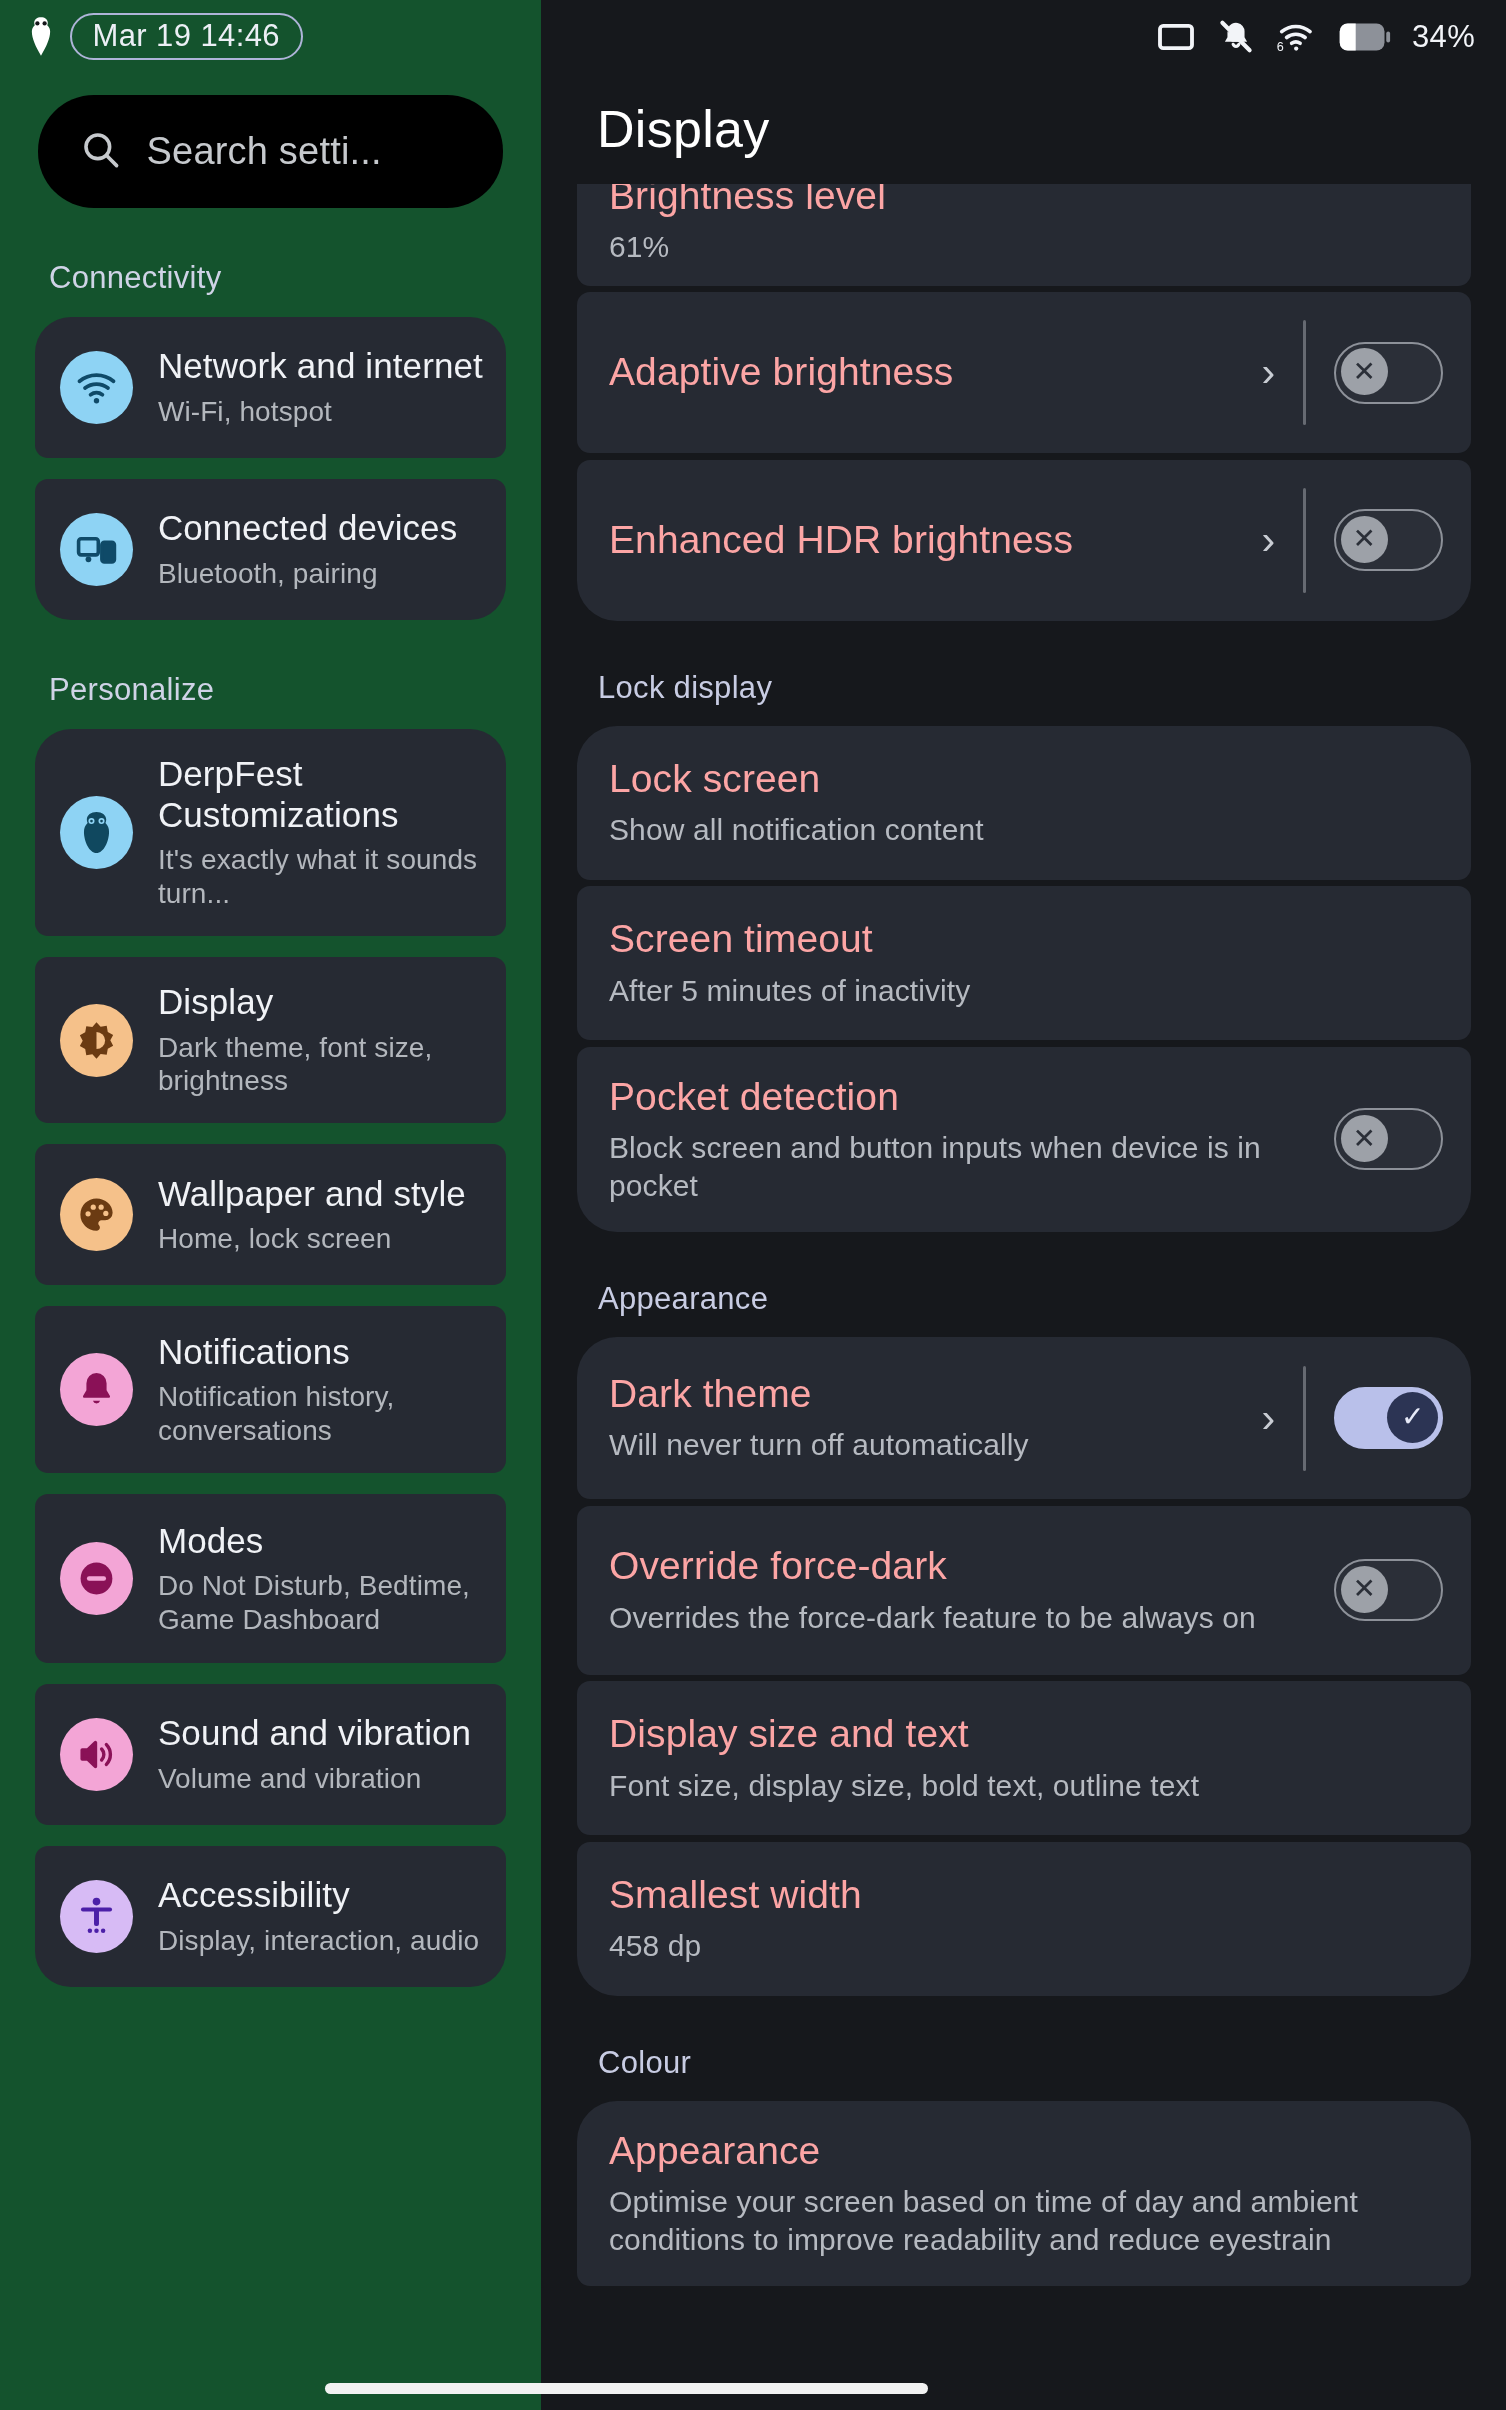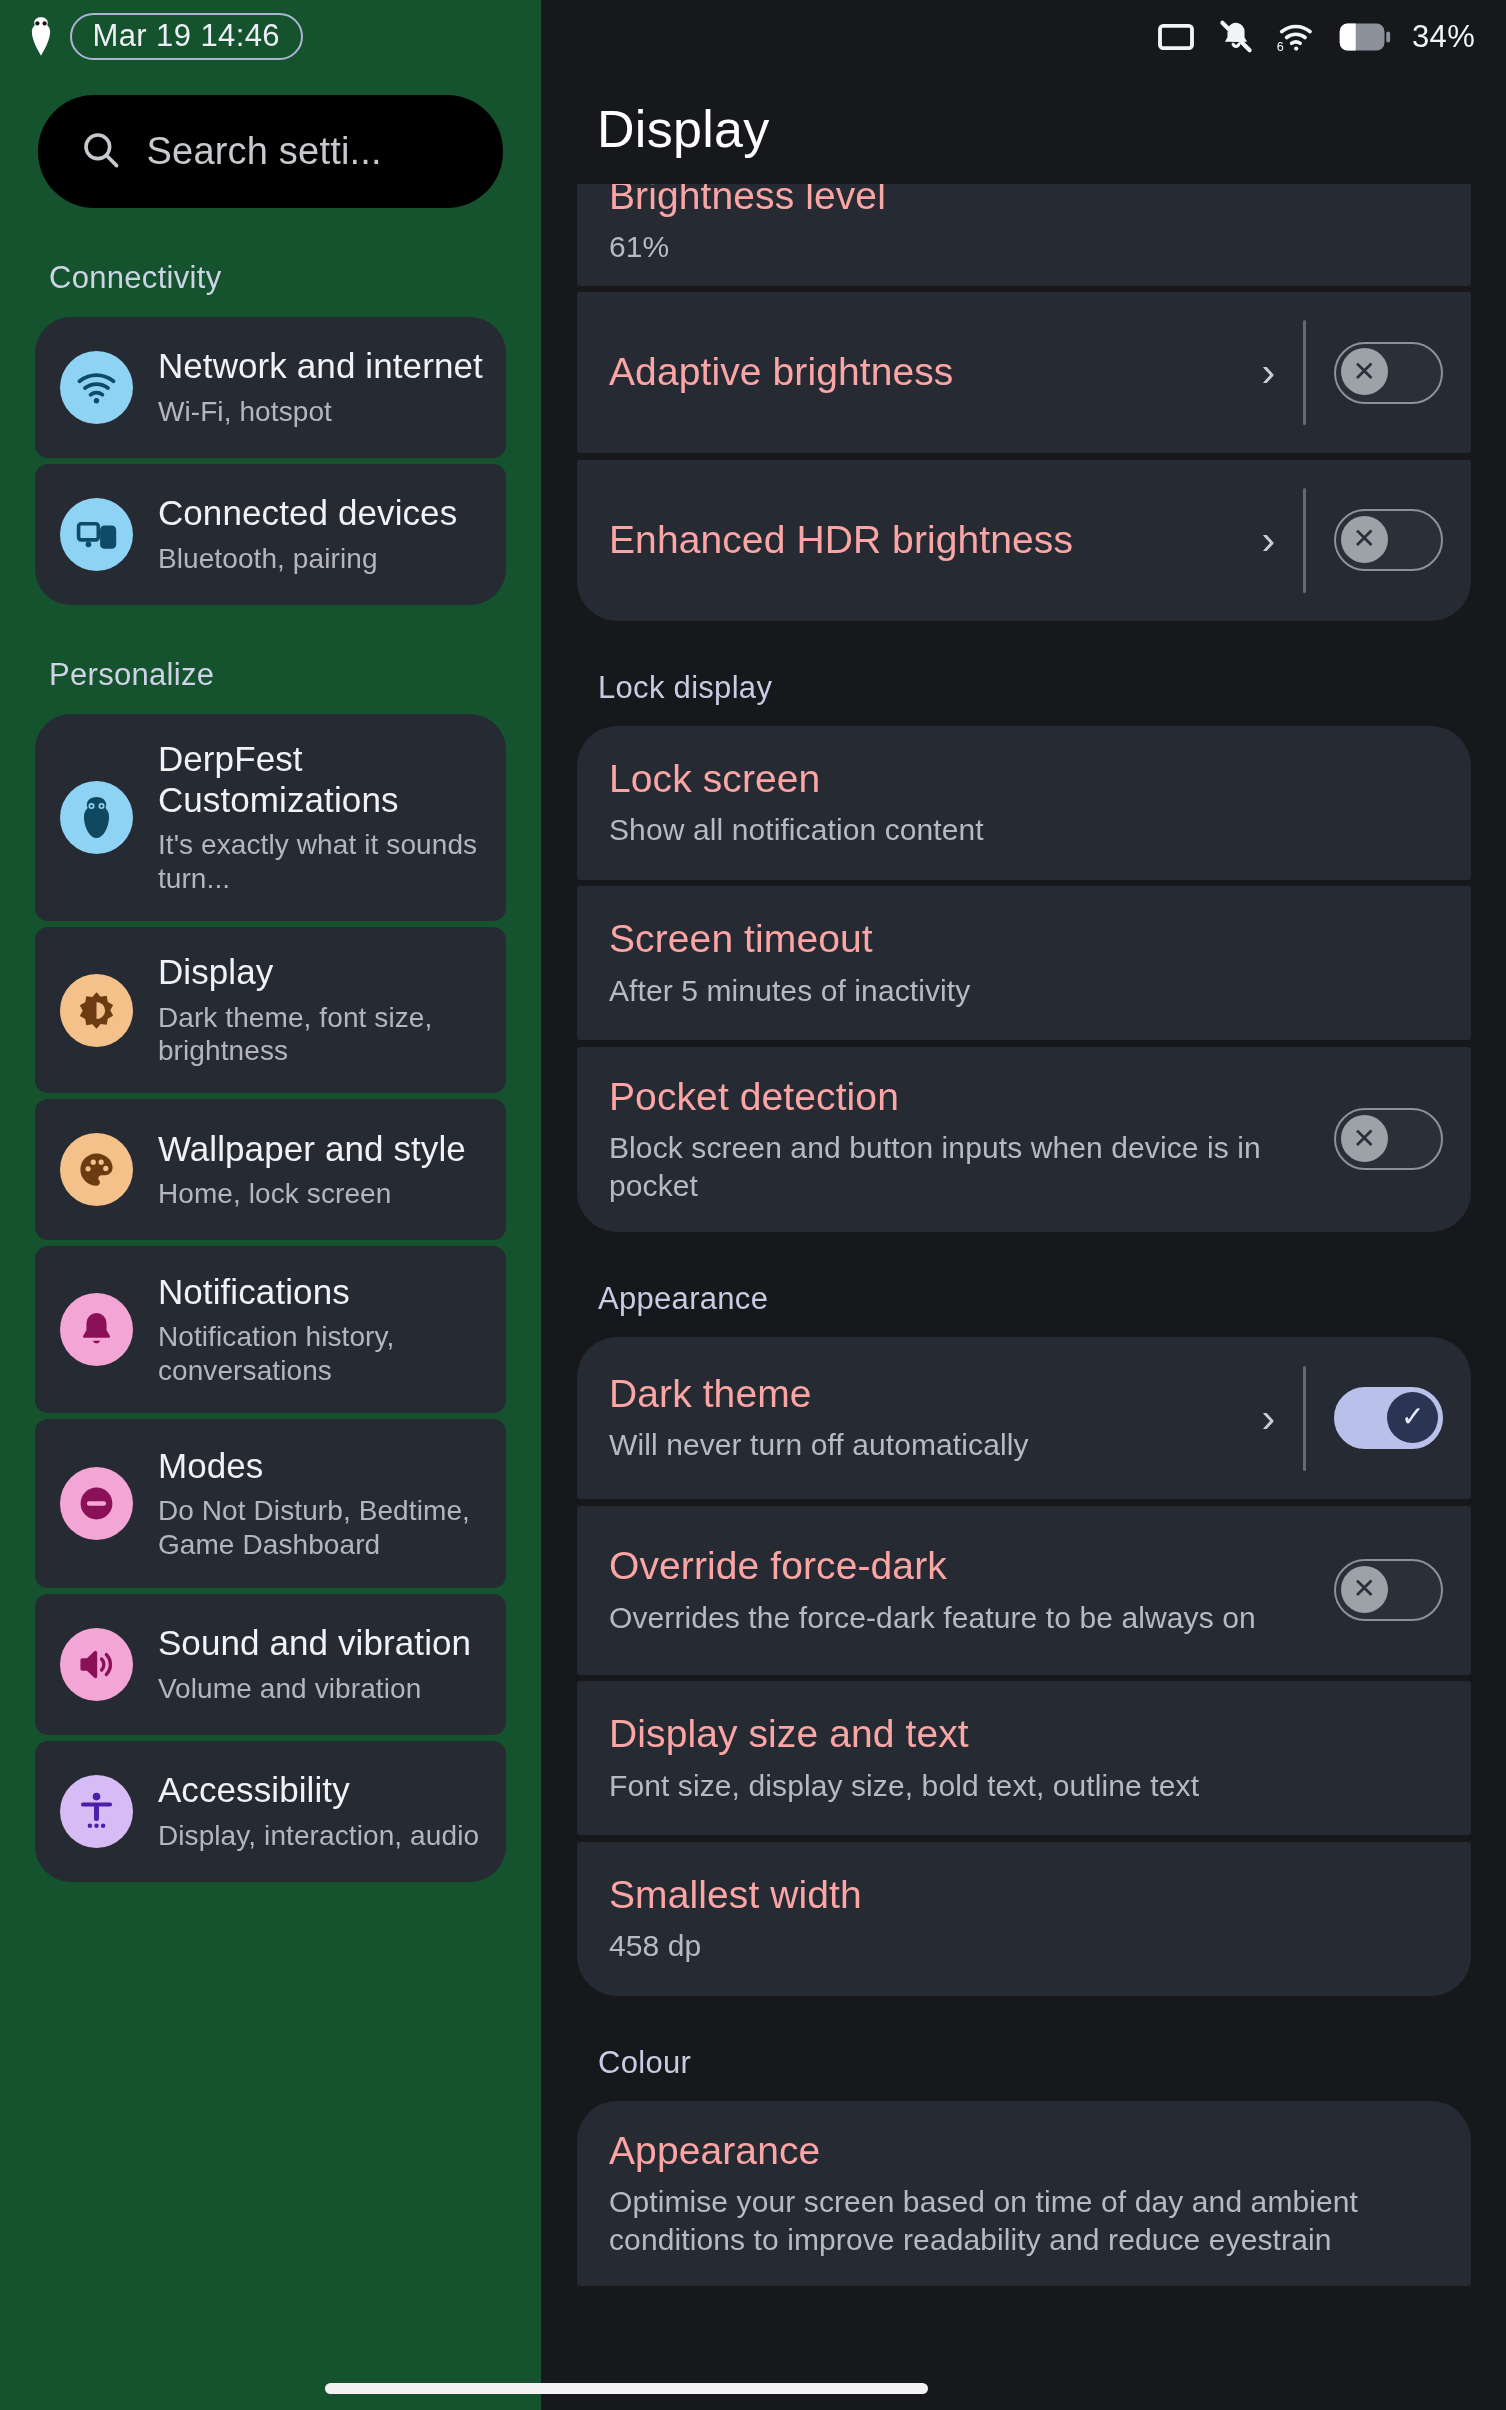--- a/index.html
+++ b/index.html
@@ -40,21 +40,21 @@
     background: #000000; display: flex; align-items: center; gap: 24.5px;
     padding: 0 41px;
   }
   .search-bar .sicon { flex: none; }
   .search-ph { color: #c6c9cd; font-size: 38px; letter-spacing: 0.2px; white-space: nowrap; }
 
   .sec-head {
     color: #cfd3e6; font-size: 31px; letter-spacing: 0.3px;
     margin: 52px 0 21px 49px;
   }
-  .nav-group { margin: 0 35px 0 35px; display: flex; flex-direction: column; gap: 6px; }
+  .nav-group { margin: 0 35px 0 35px; display: flex; flex-direction: column; gap: 21px; }
   .nav-item {
     background: #262a33; border-radius: 13px;
     display: flex; align-items: center; gap: 25.4px;
     padding: 25.4px 21px 25.4px 24.5px; min-height: 141px;
   }
   .nav-item.first { border-top-left-radius: 36px; border-top-right-radius: 36px; }
   .nav-item.last  { border-bottom-left-radius: 36px; border-bottom-right-radius: 36px; }
   .nav-ico {
     width: 73px; height: 73px; border-radius: 50%; flex: none;
     display: flex; align-items: center; justify-content: center;
@@ -73,21 +73,21 @@
     margin: 26px 0 24.5px 56px;
   }
   .scroll-area { position: relative; padding: 0 36px 0 36px; }
 
   .d-group { display: flex; flex-direction: column; gap: 6.6px; }
   .d-head {
     color: #c8cce3; font-size: 31px; letter-spacing: 0.3px;
     margin: 49px 0 20px 21px;
   }
   .d-card {
-    background: #262a33; border-radius: 3px;
+    background: #262a33; border-radius: 13px;
     display: flex; align-items: center; padding: 28px 28px 28px 32px;
     min-height: 132px; position: relative;
   }
   .d-card.first { border-top-left-radius: 40px; border-top-right-radius: 40px; }
   .d-card.last  { border-bottom-left-radius: 40px; border-bottom-right-radius: 40px; }
   .d-card.clipped-top {
     border-top-left-radius: 0; border-top-right-radius: 0;
     align-items: flex-start; padding-top: 0; min-height: 0;
   }
   .d-txt { flex: 1; min-width: 0; }

